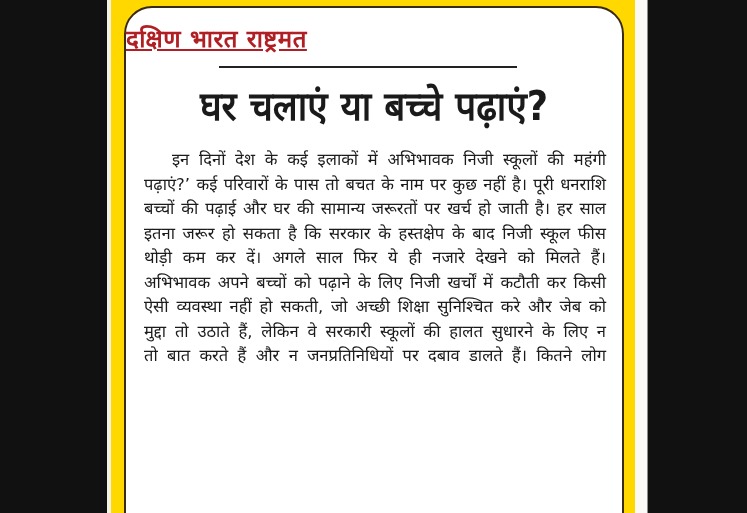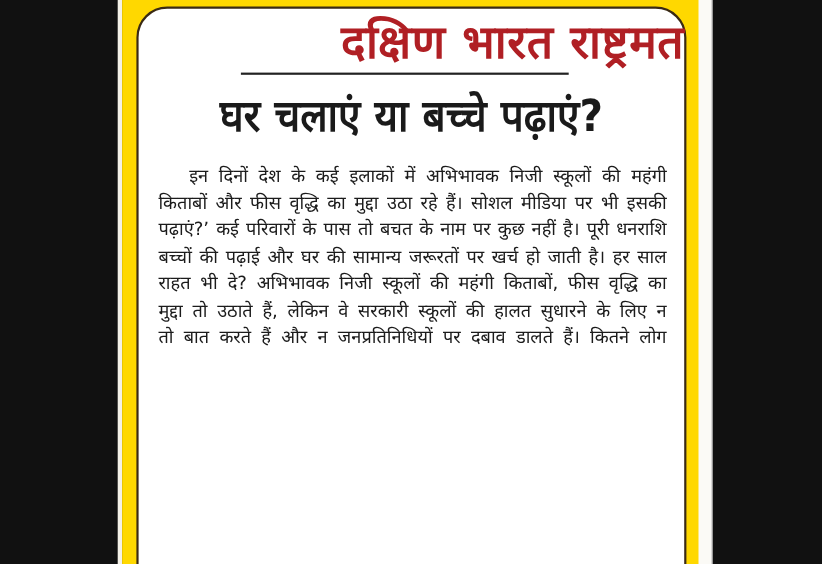--- a/index.html
+++ b/index.html
@@ -52,28 +52,29 @@
       background: #ffffff;
       border: 2px solid #3a2a14;
       border-radius: 28px;
       box-sizing: border-box;
     }
     .masthead {
       position: absolute;
       left: 0;
       width: 100%;
       top: 9px;
-      text-align: right;
+      text-align: left;
       font-family: "DejaVu Sans", sans-serif;
       font-weight: bold;
-      font-size: 42px;
+      font-size: 24px;
       line-height: 44px;
       color: #b01f24;
       letter-spacing: 0.5px;
       margin: 0;
+      text-decoration: underline;
     }
     .divider {
       position: absolute;
       left: 93px;
       top: 58px;
       width: 298px;
       height: 2px;
       background: #222222;
     }
     .headline {
@@ -105,38 +106,41 @@
       display: block;
       height: 24.5px;
       line-height: 24.5px;
       white-space: nowrap;
       text-align: justify;
       text-align-last: justify;
       overflow: visible;
     }
     .line.first {
       padding-left: 28px;
+      font-family: Liberation Serif, serif;
     }
   </style>
 </head>
 <body>
 
 <div class="stage">
   <div class="page-left-edge"></div>
   <div class="page-right-edge"></div>
   <div class="yellow-frame"></div>
 
   <div class="panel">
     <h1 class="masthead">दक्षिण भारत राष्ट्रमत</h1>
     <div class="divider"></div>
     <h2 class="headline">घर चलाएं या बच्चे पढ़ाएं?</h2>
 
     <div class="body-text">
       <span class="line first">इन दिनों देश के कई इलाकों में अभिभावक निजी स्कूलों की महंगी</span>
-      <span class="line">किताबों और फीस वृद्धि का मुद्दा उठा रहे हैं। सोशल मीडिया पर भी इसकी</span>
       <span class="line">पढ़ाएं?’ कई परिवारों के पास तो बचत के नाम पर कुछ नहीं है। पूरी धनराशि</span>
       <span class="line">बच्चों की पढ़ाई और घर की सामान्य जरूरतों पर खर्च हो जाती है। हर साल</span>
-      <span class="line">राहत भी दे? अभिभावक निजी स्कूलों की महंगी किताबों, फीस वृद्धि का</span>
+      <span class="line">इतना जरूर हो सकता है कि सरकार के हस्तक्षेप के बाद निजी स्कूल फीस</span>
+      <span class="line">थोड़ी कम कर दें। अगले साल फिर ये ही नजारे देखने को मिलते हैं।</span>
+      <span class="line">अभिभावक अपने बच्चों को पढ़ाने के लिए निजी खर्चों में कटौती कर किसी</span>
+      <span class="line">ऐसी व्यवस्था नहीं हो सकती, जो अच्छी शिक्षा सुनिश्चित करे और जेब को</span>
       <span class="line">मुद्दा तो उठाते हैं, लेकिन वे सरकारी स्कूलों की हालत सुधारने के लिए न</span>
       <span class="line">तो बात करते हैं और न जनप्रतिनिधियों पर दबाव डालते हैं। कितने लोग</span>
     </div>
   </div>
 </div>
 
 </body></html>

